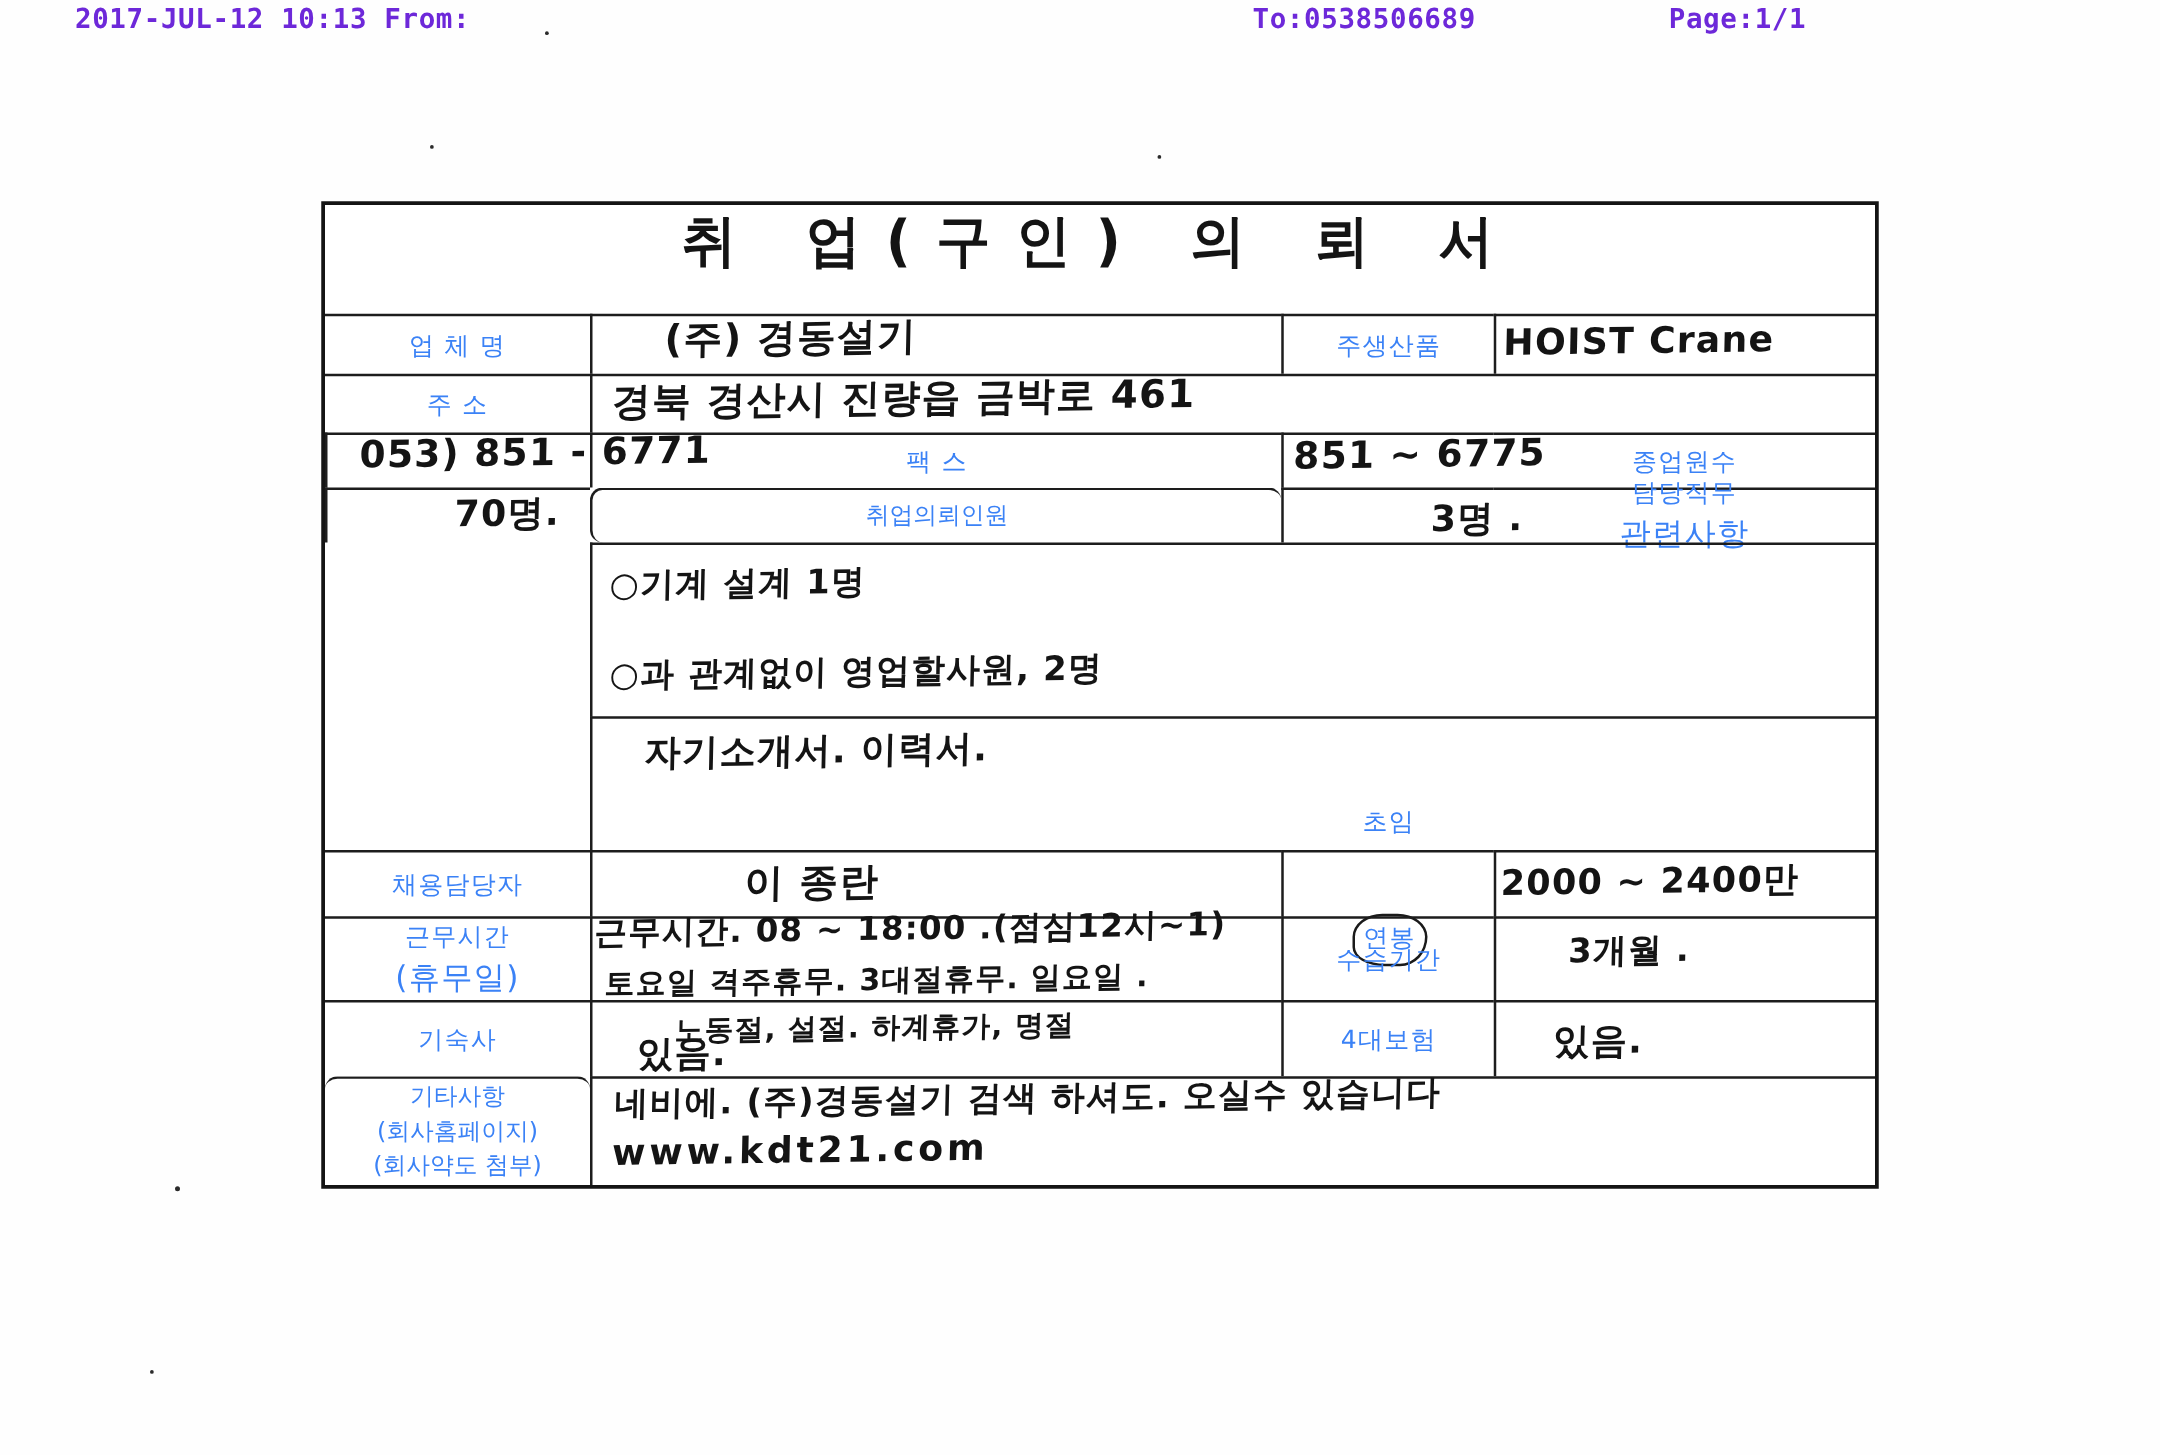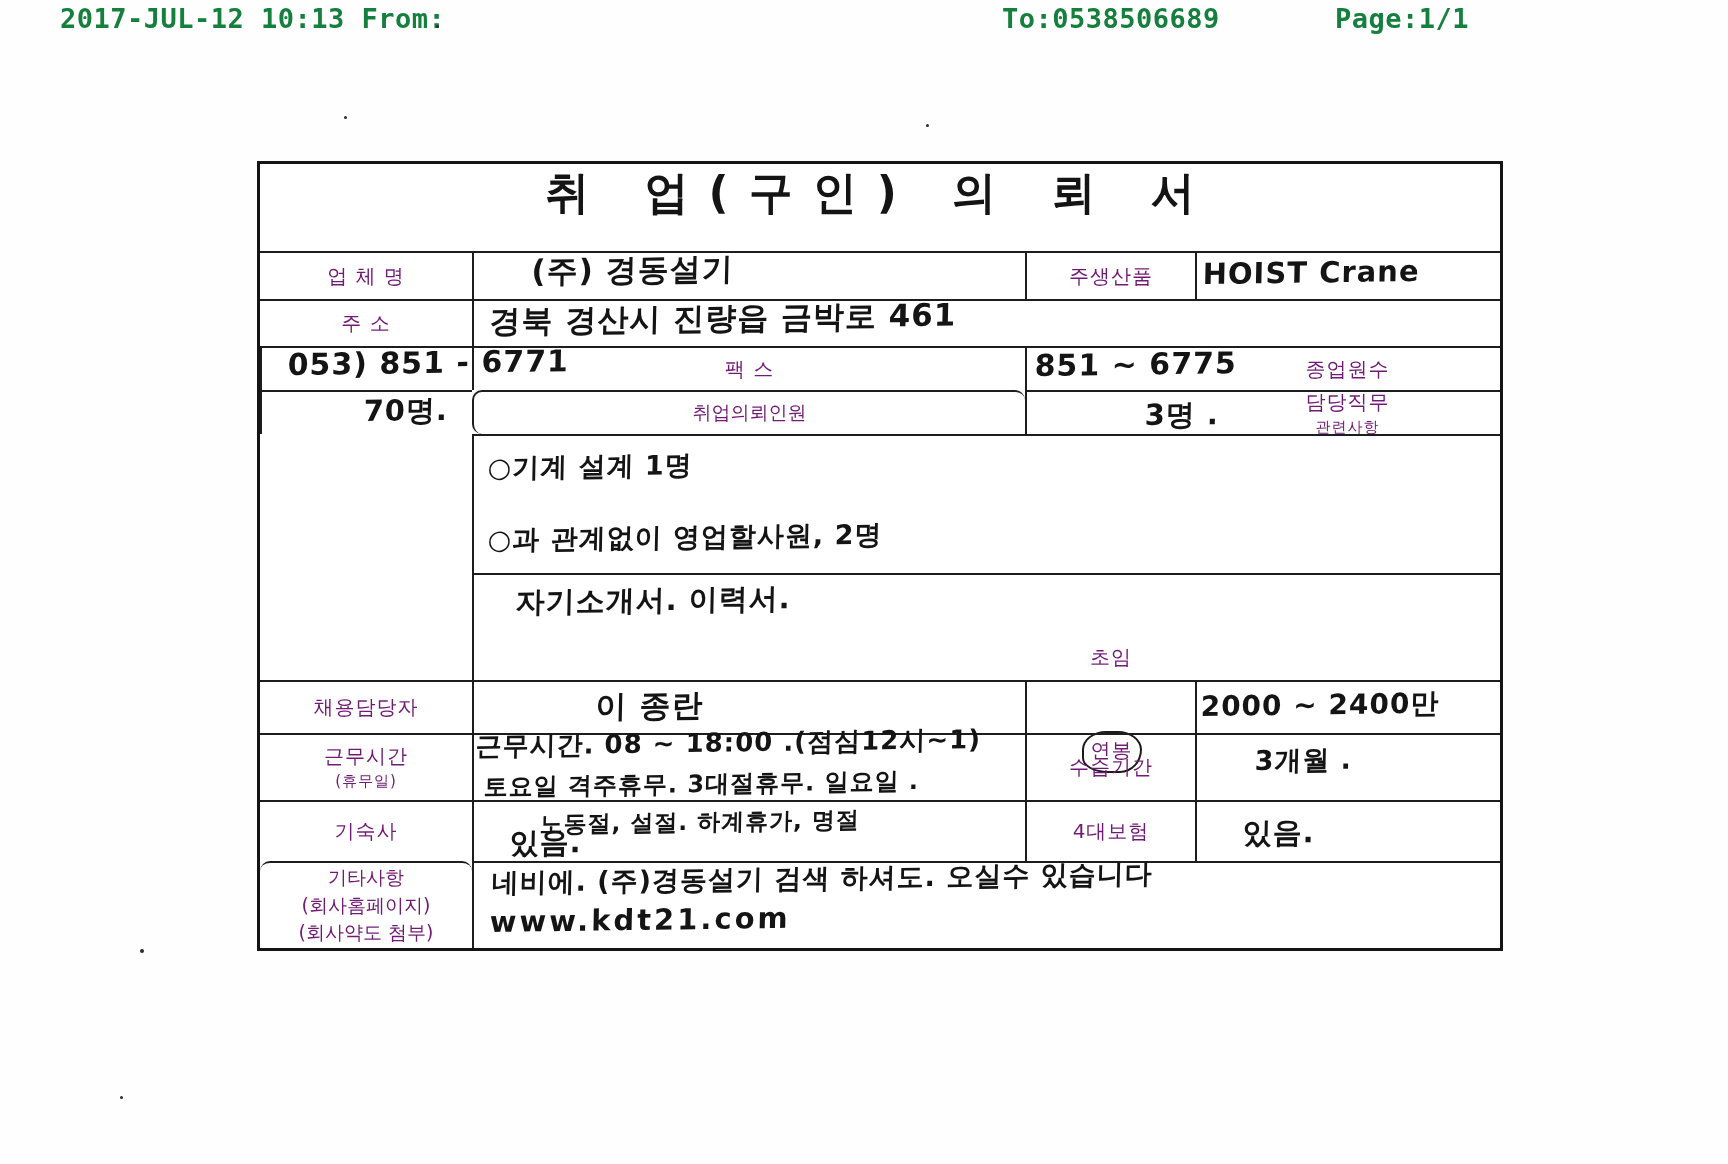--- a/index.html
+++ b/index.html
@@ -1,44 +1,44 @@
 <!DOCTYPE html>
 <html><head>
 <meta charset="utf-8">
 <style>
   html,body{margin:0;padding:0;background:#ffffff;}
   #canvas{position:relative;width:1728px;height:1164px;background:#fefefe;overflow:hidden;
           font-family:"DejaVu Sans",sans-serif;color:#161616;}
 
   
   .fax-header{position:absolute;top:3px;left:0;width:100%;height:26px;
-              font-family:"DejaVu Sans Mono",monospace;font-size:27px;font-weight:600;
-              letter-spacing:0.5px;color:#15803d;}
+              font-family:"DejaVu Sans Mono",monospace;font-size:22px;font-weight:600;
+              letter-spacing:0.5px;color:#6d28d9;}
   .fax-from{position:absolute;left:60px;top:0;}
   .fax-to{position:absolute;left:1002px;top:0;}
   .fax-page{position:absolute;left:1335px;top:0;}
 
   
   .form-table{position:absolute;left:257px;top:161px;width:1240px;height:784px;
               border:3px solid #141414;box-sizing:content-box;background:#fff;
               display:grid;
               grid-template-columns:212px 553px 170px 305px;
               grid-template-rows:87px 48px 47px 44px 44px 139px 107px 53px 67px 61px 87px;}
   .cell{position:relative;box-sizing:border-box;overflow:visible;}
   .bt{border-top:2px solid #1d1d1d;}
   .bl{border-left:2px solid #1d1d1d;}
 
   .title-cell{grid-column:1/5;display:flex;align-items:flex-start;justify-content:center;}
   .form-title{font-size:44px;font-weight:600;letter-spacing:20px;color:#141414;
               transform:scaleY(1.02);}
 
   .lbl{display:flex;flex-direction:column;align-items:center;justify-content:center;
-       font-size:20px;font-weight:500;line-height:1.45;letter-spacing:1px;color:#701a75;
+       font-size:20px;font-weight:500;line-height:1.45;letter-spacing:1px;color:#3b82f6;
        text-align:center;}
-  .lbl .sub{font-size:15px;}
+  .lbl .sub{font-size:25px;}
   .lbl-sm{font-size:19px;letter-spacing:0;border-radius:10px;}
 
   .circle-wrap{display:flex;flex-direction:column;align-items:center;justify-content:center;gap:11px;}
   .circled{display:inline-block;border:2.5px solid #1a1a1a;border-radius:50% 50% 46% 54%/55% 55% 70% 45%;
            padding:3px 7px 6px 7px;margin-left:1px;margin-top:48px;}
 
   
   .hand{position:absolute;font-family:"DejaVu Sans",sans-serif;font-weight:600;color:#141414;
         white-space:nowrap;transform:rotate(-0.8deg) skewX(-2deg);transform-origin:left top;
         letter-spacing:1px;z-index:3;}

